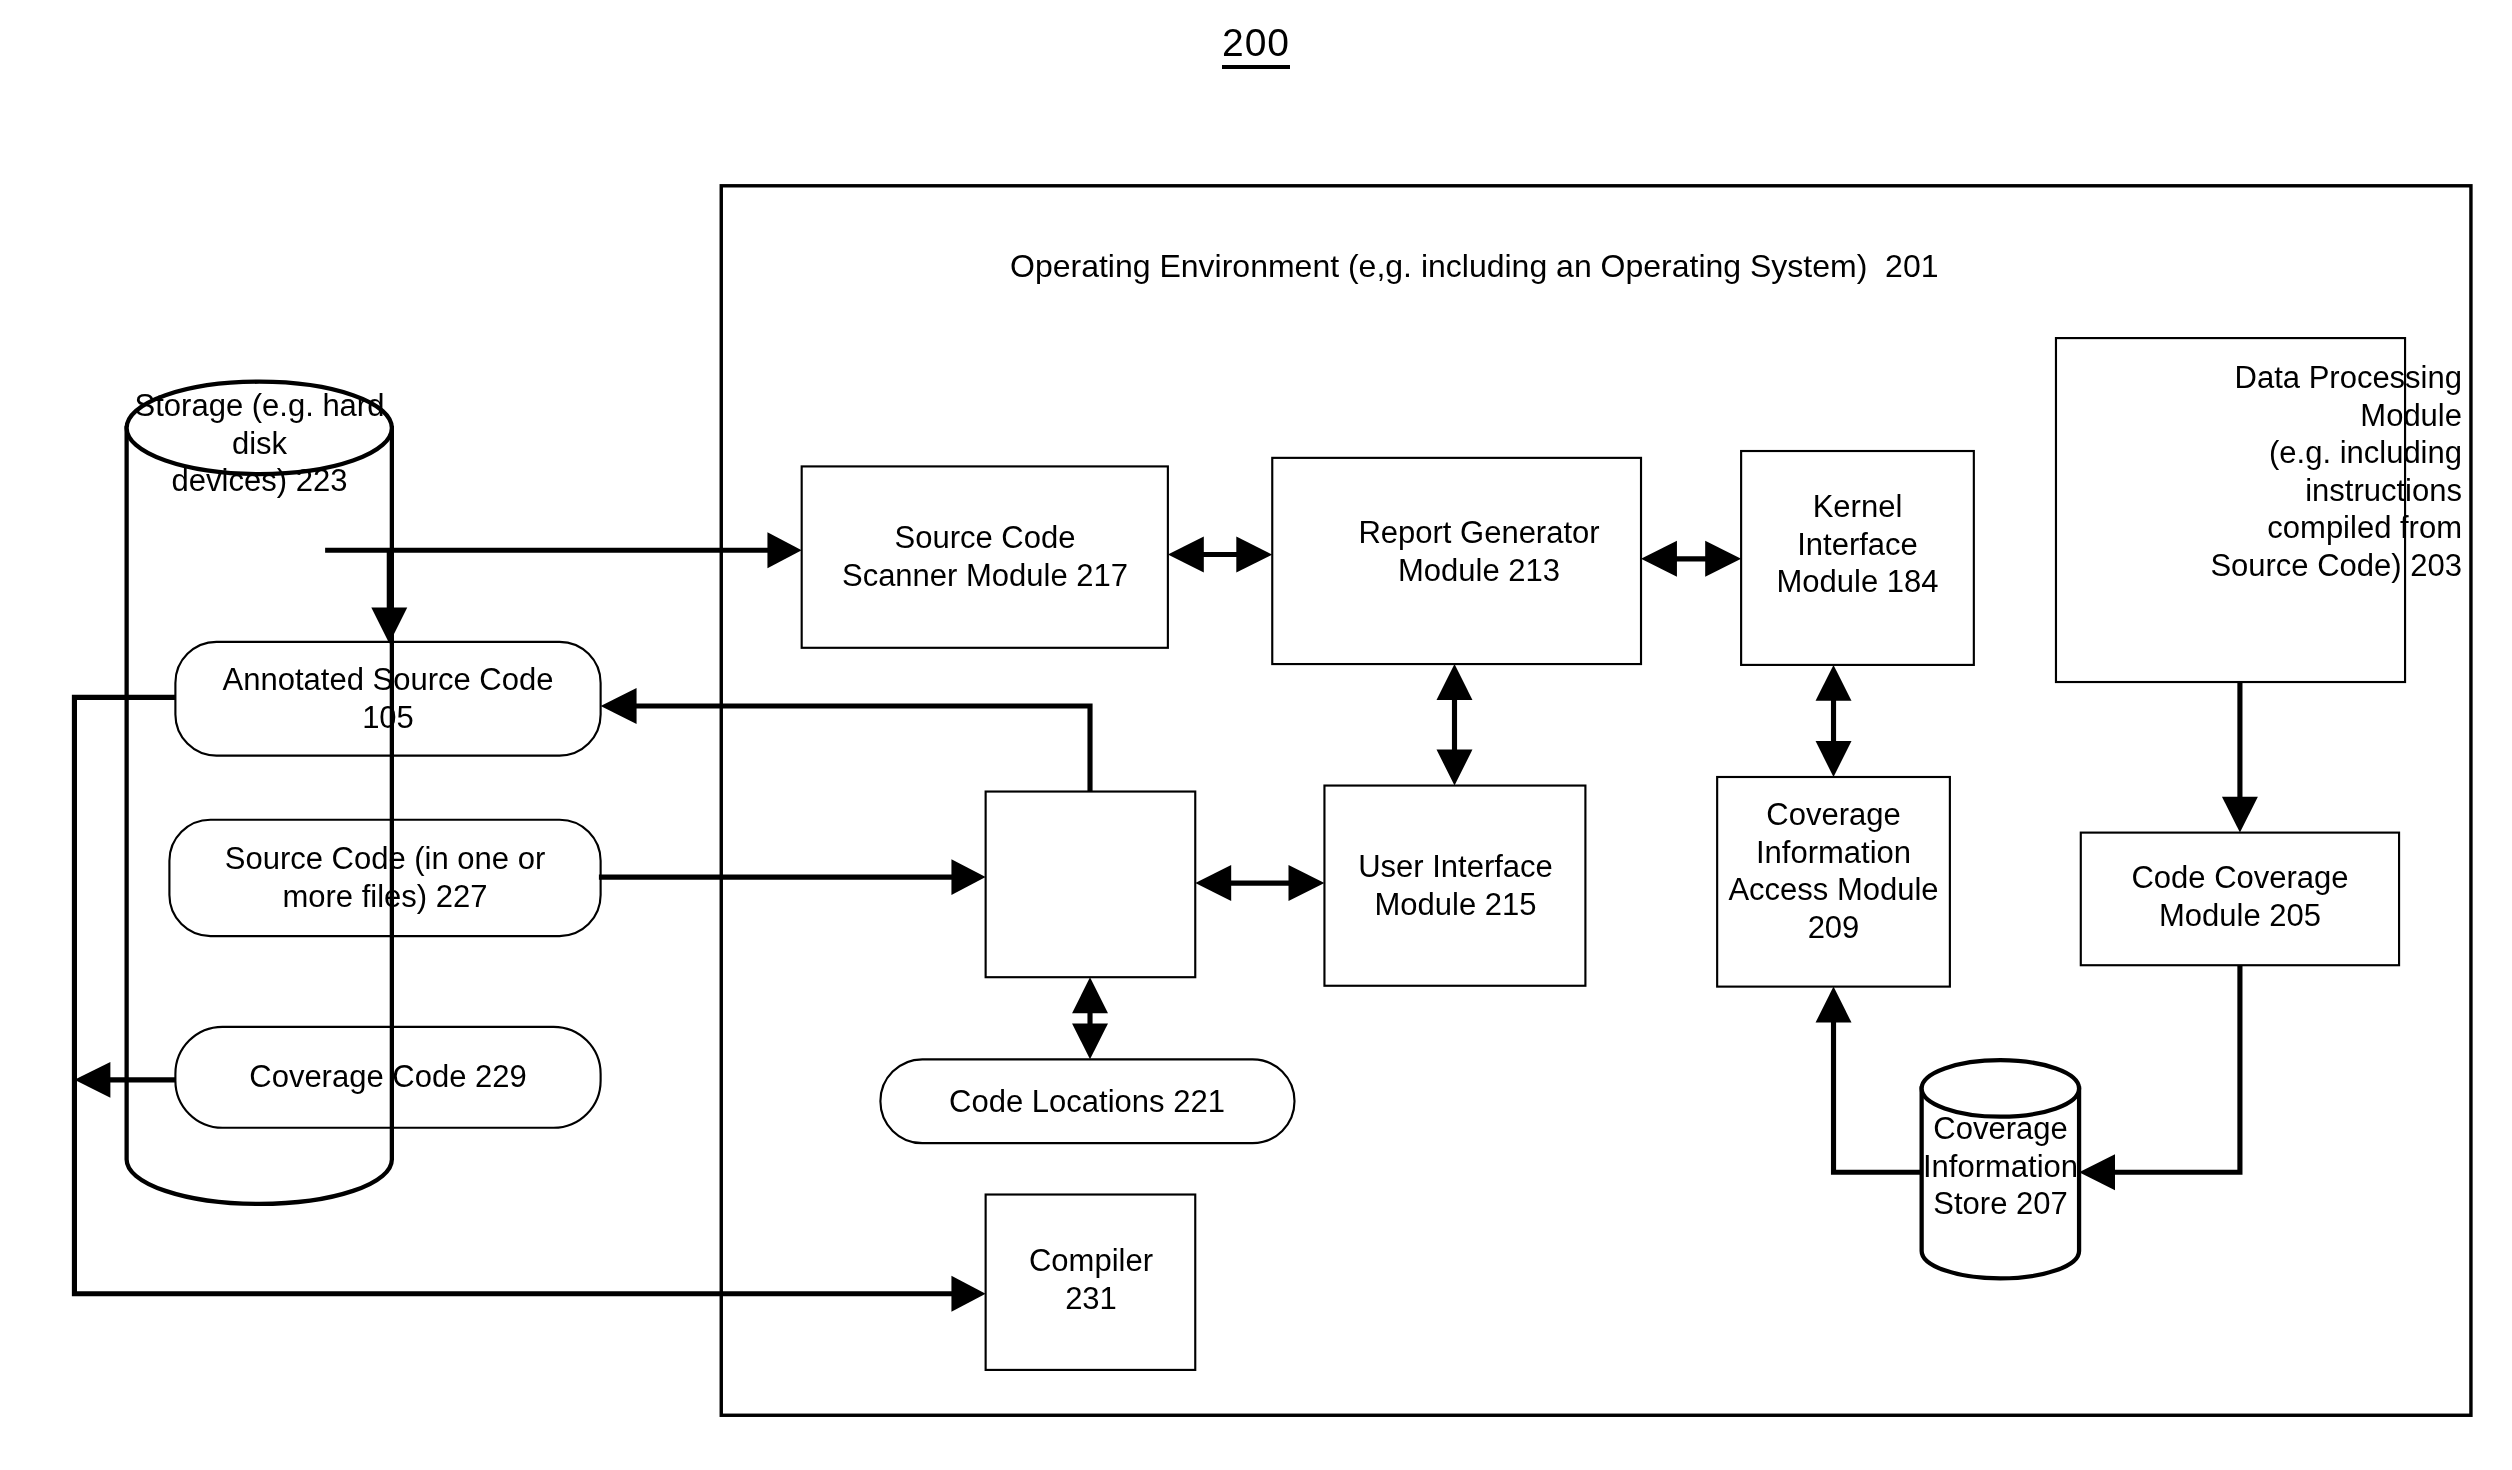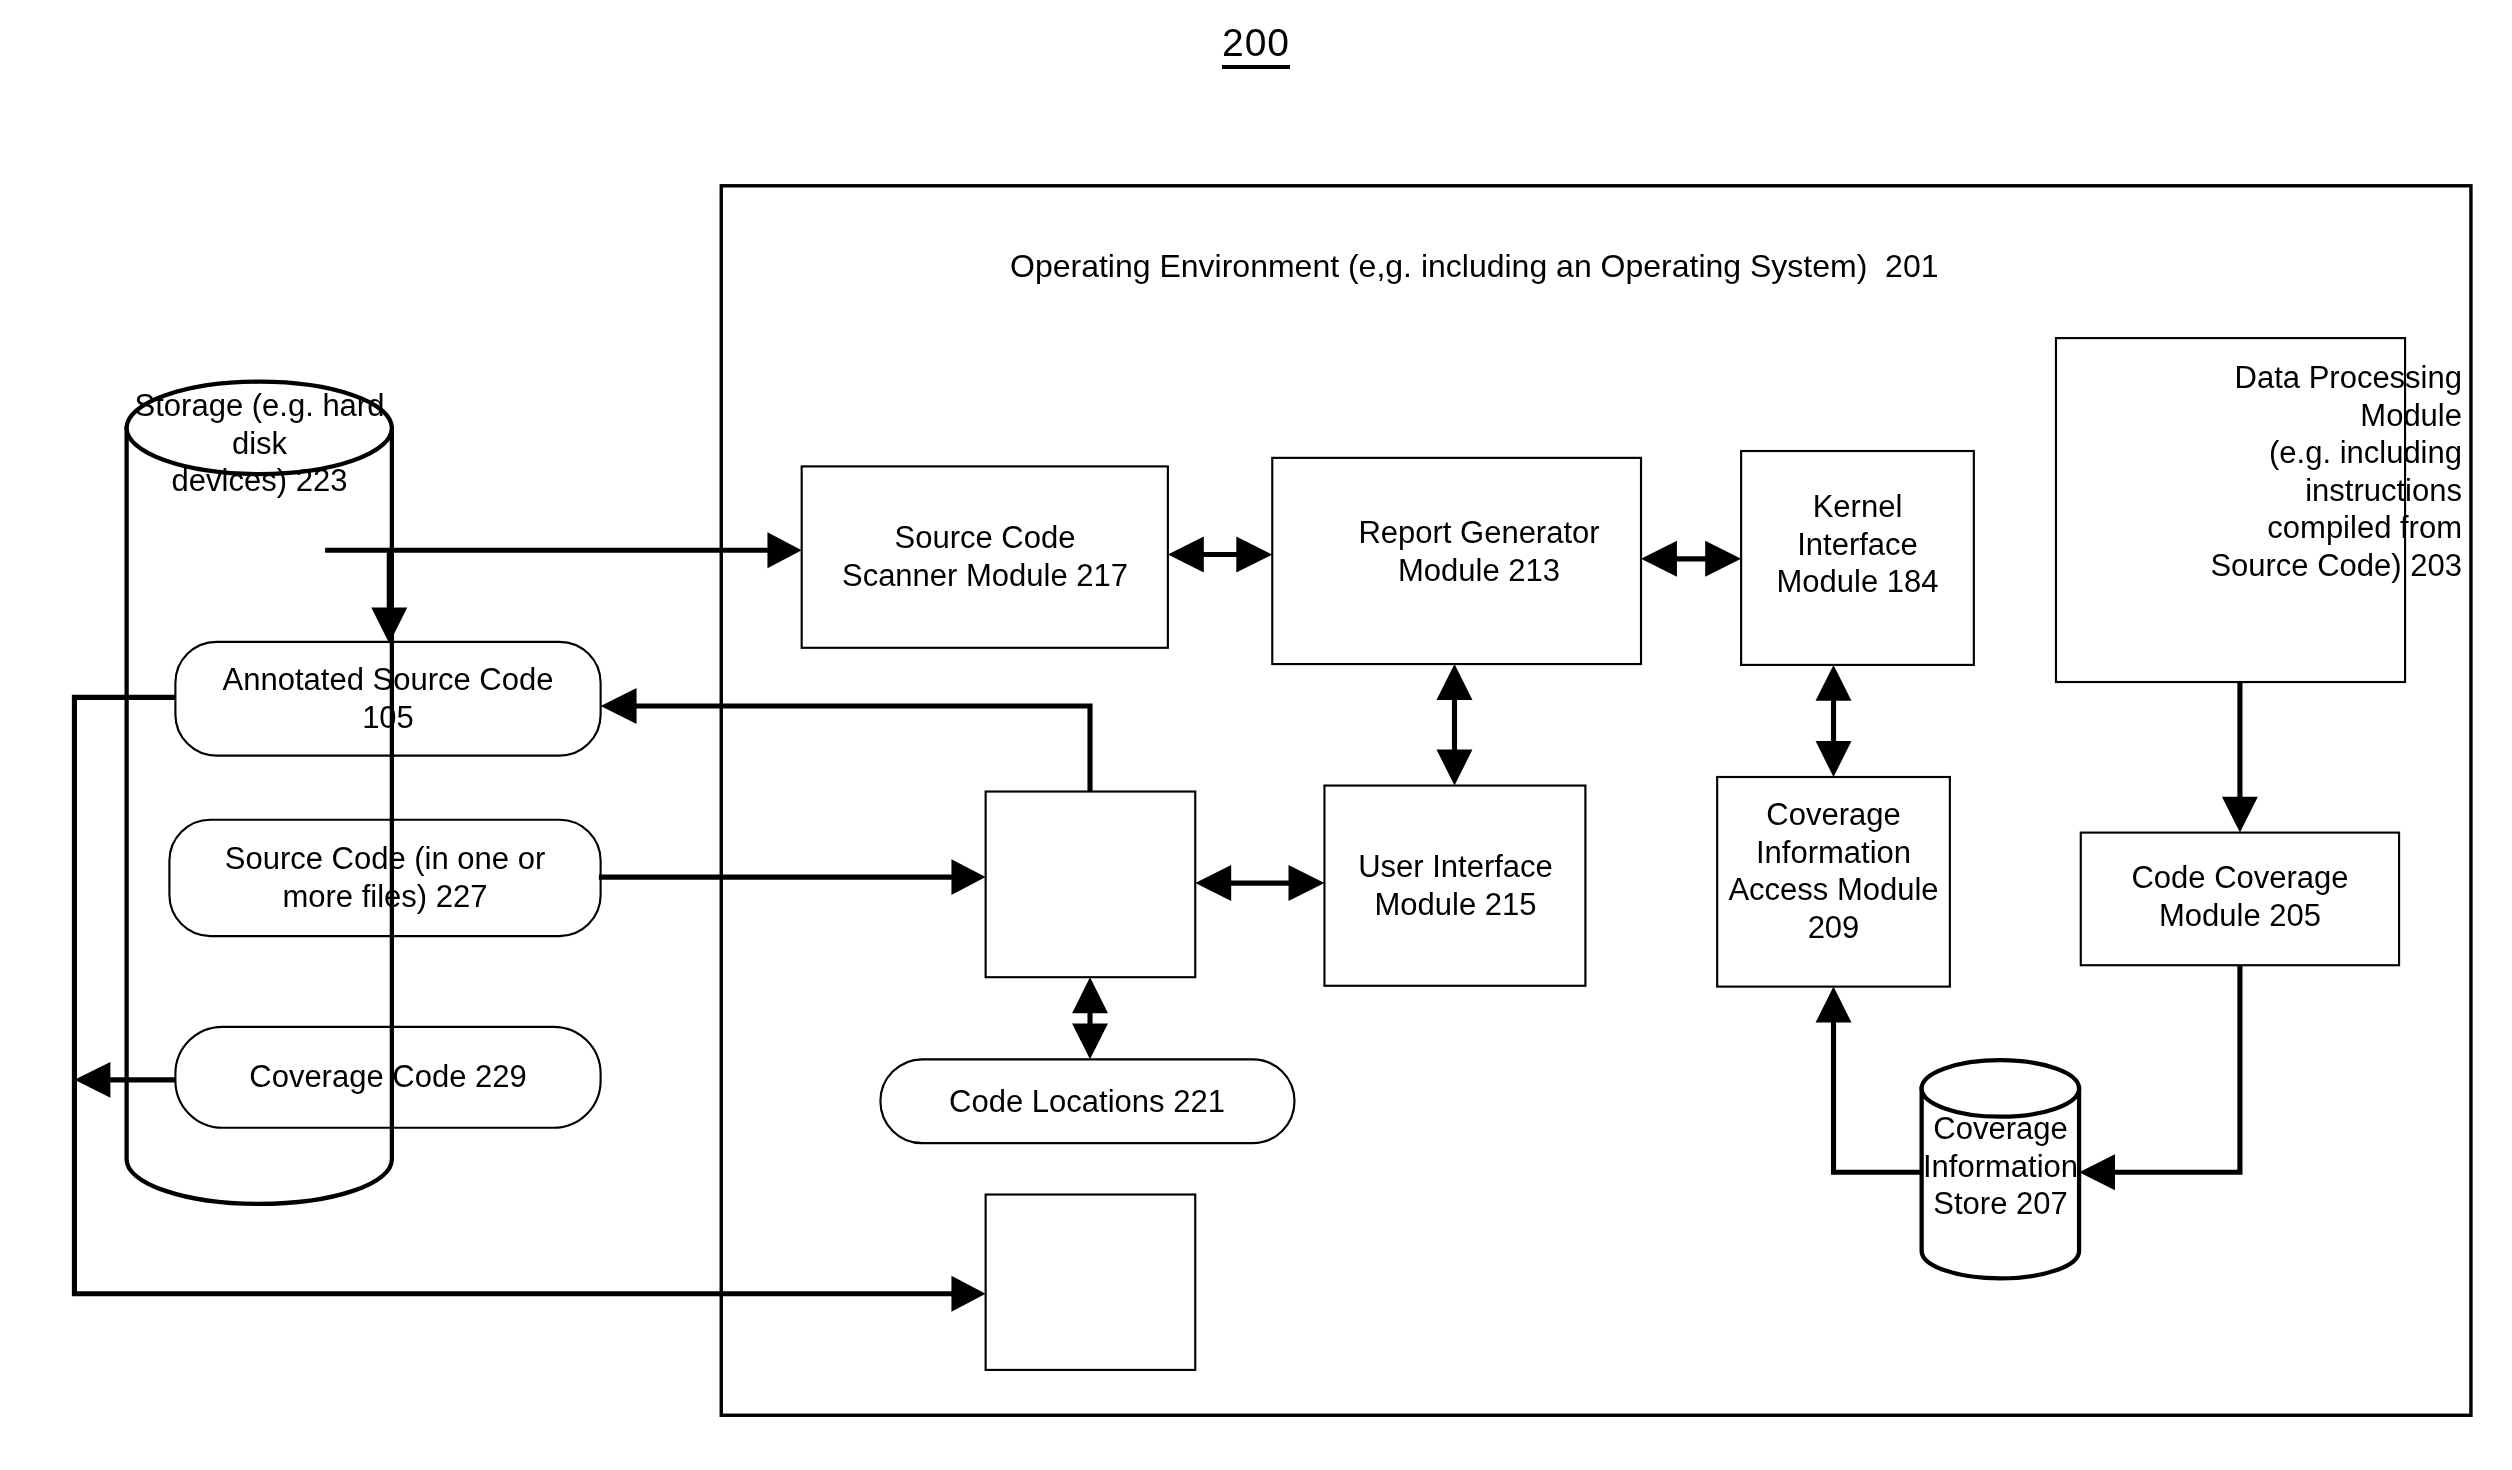--- a/index.html
+++ b/index.html
@@ -200,18 +200,20 @@
   <div class="node-text" style="left:1325px; top:848px; width:261px;">User Interface
 Module  215</div>
   <div class="node-text" style="left:1717px; top:796px; width:233px;">Coverage
 Information
 Access Module
 209</div>
   <div class="node-text" style="left:2081px; top:859px; width:318px;">Code Coverage
 Module 205</div>
 
   <div class="node-text" style="left:880px; top:1083px; width:414px;">Code  Locations 221</div>
+  <div class="node-text" style="left:986px; top:1242px; width:210px;">Compiler
+231</div>
   <div class="node-text" style="left:1908px; top:1110px; width:185px;">Coverage
 Information
 Store 207</div>
 
 </div>
 
 
 </body></html>

